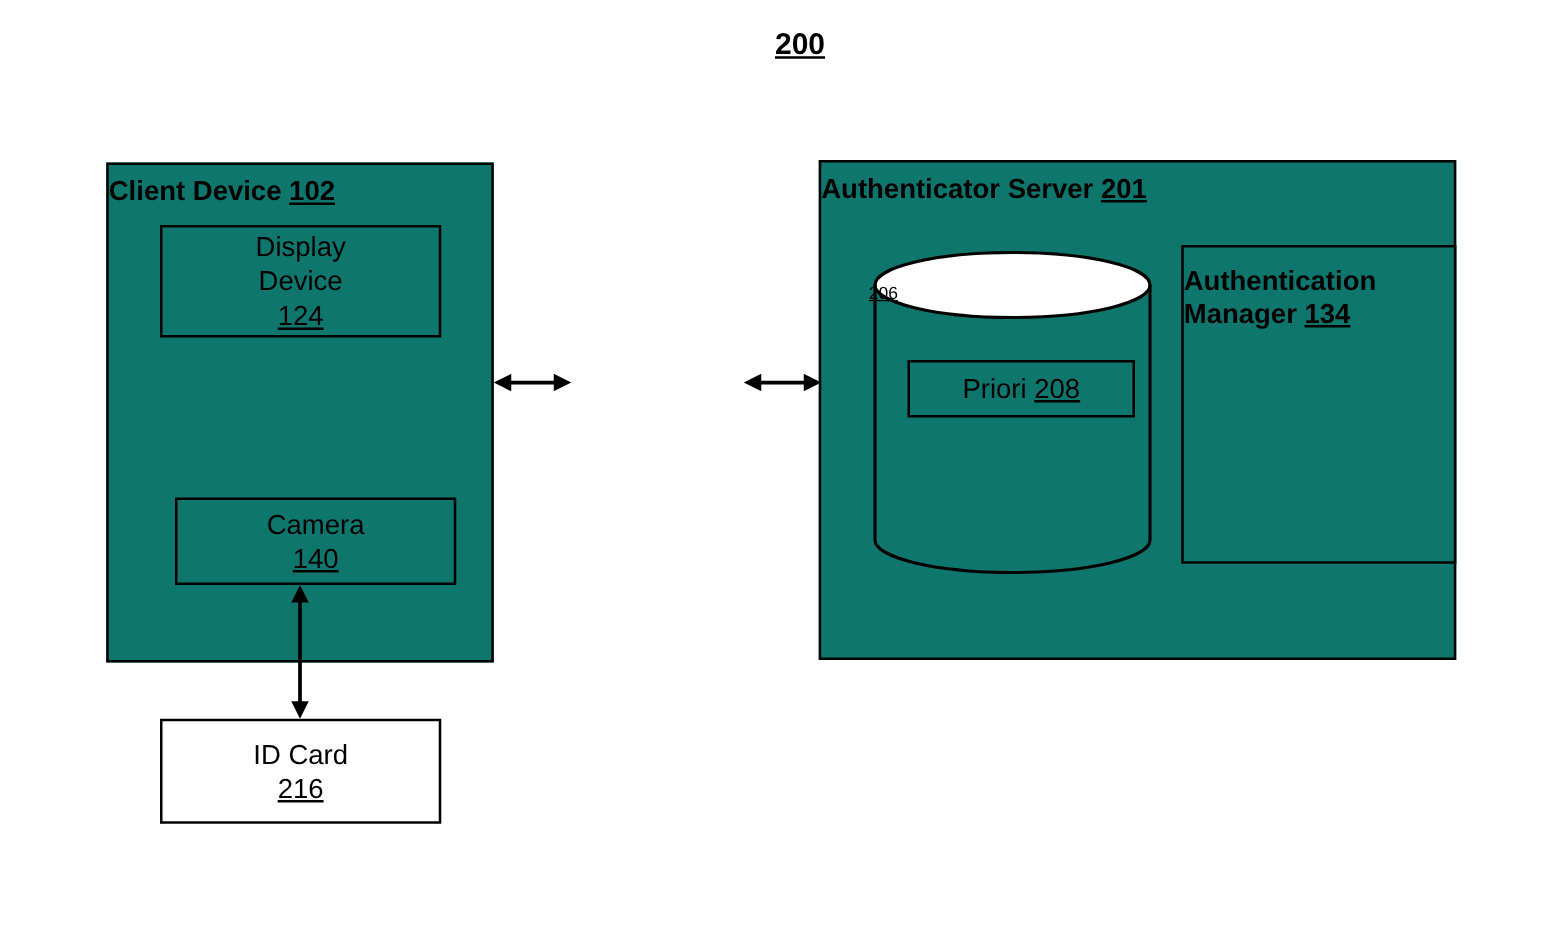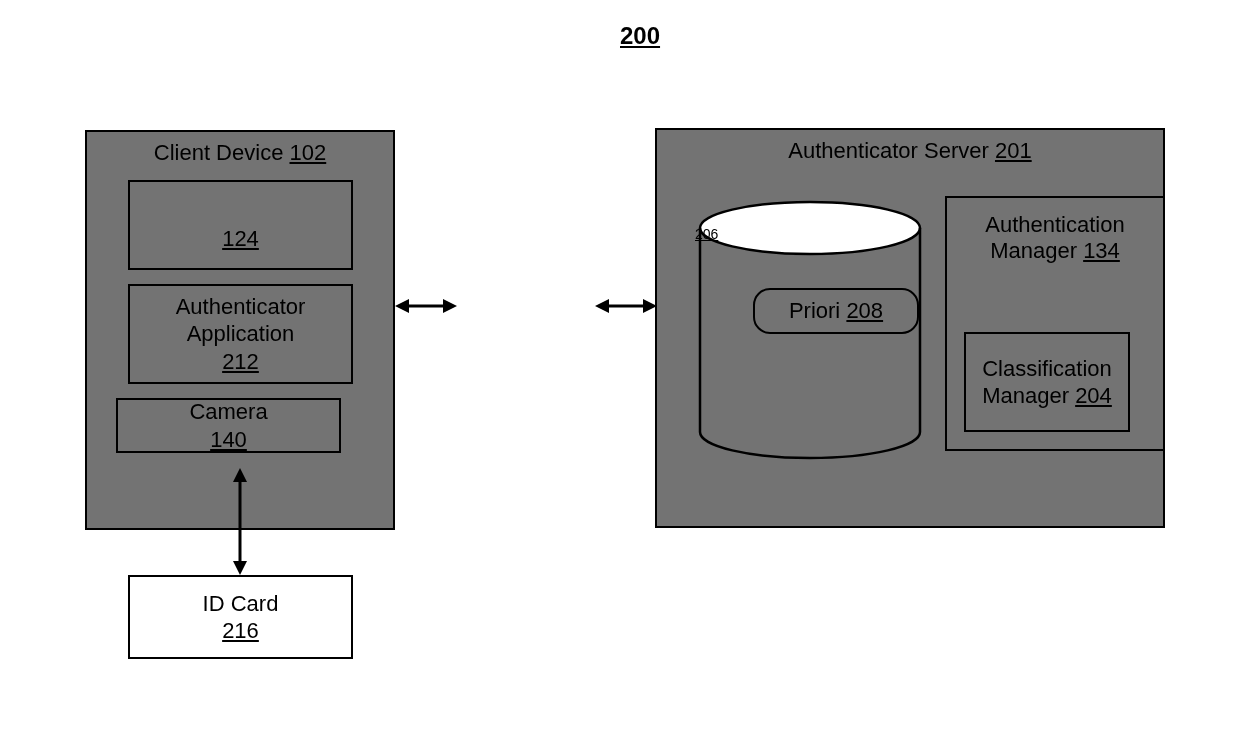--- a/index.html
+++ b/index.html
@@ -20,23 +20,24 @@
   .fignum {
     position: absolute;
     font-size: 24px;
     font-weight: bold;
     text-decoration: underline;
   }
 
   .box {
     position: absolute;
     border: 2px solid #000;
-    background: #737373;
-    text-align: center;
+    background: #0f766e;
+    text-align: left;
     box-sizing: border-box;
+    font-weight: bold;
   }
 
   .title-row {
     font-size: 22px;
     padding-top: 8px;
   }
   .title-row-small {
     font-size: 22px;
     padding-top: 14px;
     line-height: 1.2;
@@ -84,33 +85,27 @@
 
   <div class="box" style="left:85px; top:130px; width:310px; height:400px;">
     <div class="title-row">
       <span>Client Device</span>
       <span class="u">102</span>
     </div>
   </div>
 
   <div class="inner-box" style="left:128px; top:180px; width:225px; height:90px;">
     <div class="label">
-      <br>
+      <span>Display<br>Device</span><br>
       <span class="u">124</span>
     </div>
   </div>
 
-  <div class="inner-box" style="left:128px; top:284px; width:225px; height:100px;">
-    <div class="label">
-      <span>Authenticator<br>Application</span><br>
-      <span class="u">212</span>
-    </div>
-  </div>
 
-  <div class="inner-box" style="left:116px; top:398px; width:225px; height:55px;">
+  <div class="inner-box" style="left:140px; top:398px; width:225px; height:70px;">
     <div class="label">
       <span>Camera</span><br>
       <span class="u">140</span>
     </div>
   </div>
 
   <div class="inner-box" style="left:128px; top:575px; width:225px; height:84px;">
     <div class="label">
       <span>ID Card</span><br>
       <span class="u">216</span>
@@ -154,37 +149,30 @@
       <ellipse cx="115" cy="28" rx="110" ry="26" fill="#fff" stroke="#000" stroke-width="2.5"></ellipse>
       <path d="M 5 28 L 5 232" fill="none" stroke="#000" stroke-width="2.5"></path>
       <path d="M 225 28 L 225 232" fill="none" stroke="#000" stroke-width="2.5"></path>
       <path d="M 5 232 A 110 26 0 0 0 225 232" fill="none" stroke="#000" stroke-width="2.5"></path>
     </svg>
   </div>
   <div class="cyl-text" style="left:695px; top:226px; width:230px;">
     <span class="u">206</span>
   </div>
 
-  <div class="inner-box" style="left:753px; top:288px; width:166px; height:46px;border-radius:17px;">
+  <div class="inner-box" style="left:726px; top:288px; width:182px; height:46px;">
     <div class="label">
       <span>Priori</span>
       <span> </span>
       <span class="u">208</span>
     </div>
   </div>
 
   <div class="box" style="left:945px; top:196px; width:220px; height:255px;">
     <div class="title-row-small">
       <span>Authentication<br>Manager</span>
       <span> </span>
       <span class="u">134</span>
     </div>
   </div>
 
-  <div class="inner-box" style="left:964px; top:332px; width:166px; height:100px;">
-    <div class="label">
-      <span>Classification<br>Manager</span>
-      <span> </span>
-      <span class="u">204</span>
-    </div>
-  </div>
 
 </div>
 
 </body></html>

